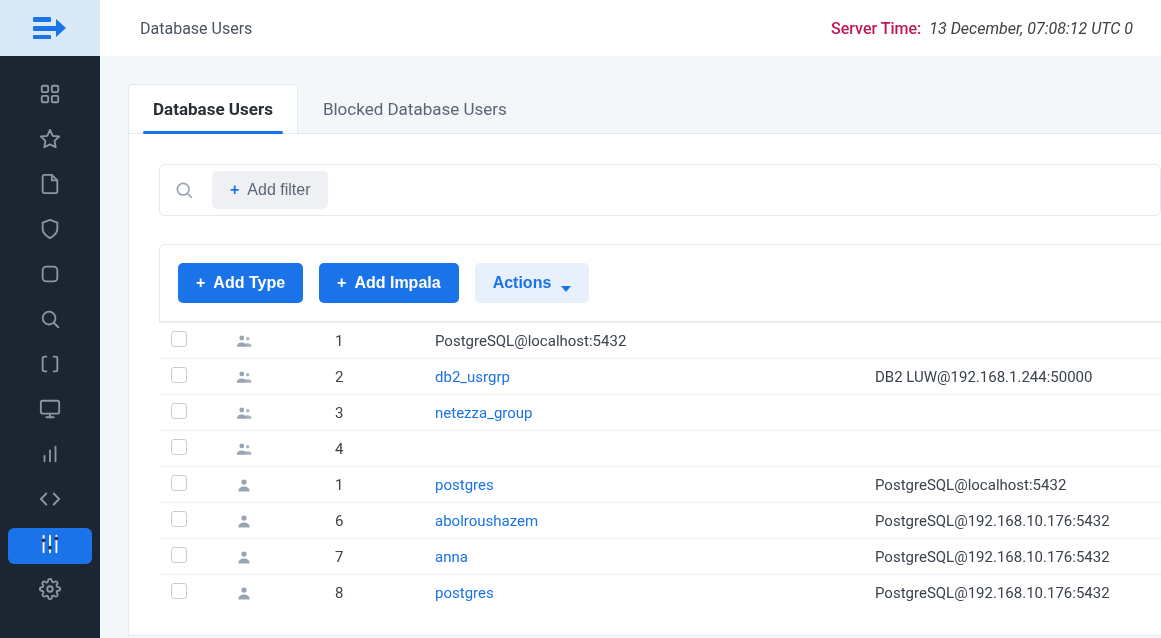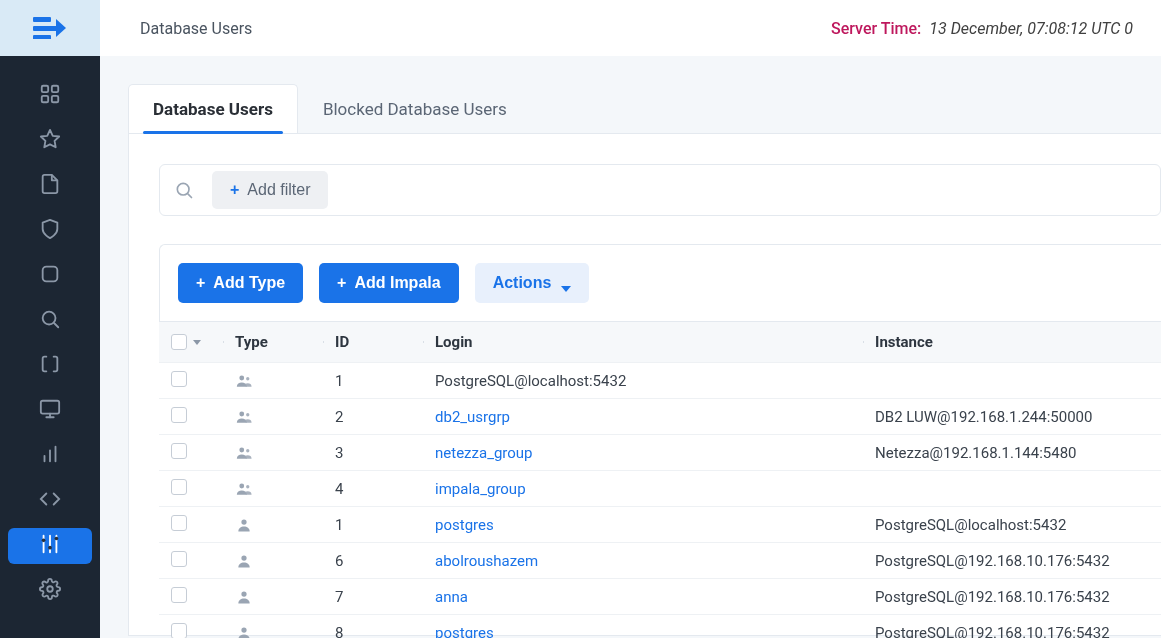--- a/index.html
+++ b/index.html
@@ -368,30 +368,20 @@
             <span>+</span>
             <span>Add Impala</span>
           </button>
           <button class="btn-secondary">
             <span>Actions</span>
             <span class="chev-down"></span>
           </button>
         </div>
 
         <div class="table">
-          <div class="thead">
-            <div class="th check">
-              <span class="checkbox"></span>
-              <span class="chev"></span>
-            </div>
-            <div class="th sep">Type</div>
-            <div class="th sep">ID</div>
-            <div class="th sep">Login</div>
-            <div class="th sep">Instance</div>
-          </div>
           <div id="tbody">
               <div class="trow">
                 <div class="td"><span class="checkbox"></span></div>
                 <div class="td type-icon">
                   <svg width="18" height="18" viewBox="0 0 24 24" fill="currentColor">
                     <circle cx="9" cy="8" r="3.2"></circle>
                     <path d="M2.5 19c0-3 3-5 6.5-5s6.5 2 6.5 5v.5h-13z"></path>
                     <circle cx="17" cy="9" r="2.2" opacity="0.85"></circle>
                     <path d="M14.5 19.5v-.5c0-1.2-.4-2.3-1.1-3.2 1-.5 2.2-.8 3.6-.8 3 0 5 1.7 5 4v.5z" opacity="0.85"></path>
                   </svg>
@@ -418,34 +408,32 @@
                 <div class="td type-icon">
                   <svg width="18" height="18" viewBox="0 0 24 24" fill="currentColor">
                     <circle cx="9" cy="8" r="3.2"></circle>
                     <path d="M2.5 19c0-3 3-5 6.5-5s6.5 2 6.5 5v.5h-13z"></path>
                     <circle cx="17" cy="9" r="2.2" opacity="0.85"></circle>
                     <path d="M14.5 19.5v-.5c0-1.2-.4-2.3-1.1-3.2 1-.5 2.2-.8 3.6-.8 3 0 5 1.7 5 4v.5z" opacity="0.85"></path>
                   </svg>
                 </div>
                 <div class="td">3</div>
                 <div class="td login">netezza_group</div>
-                <div class="td">Netezza@192.168.1.144:5480</div>
               </div>
               <div class="trow">
                 <div class="td"><span class="checkbox"></span></div>
                 <div class="td type-icon">
                   <svg width="18" height="18" viewBox="0 0 24 24" fill="currentColor">
                     <circle cx="9" cy="8" r="3.2"></circle>
                     <path d="M2.5 19c0-3 3-5 6.5-5s6.5 2 6.5 5v.5h-13z"></path>
                     <circle cx="17" cy="9" r="2.2" opacity="0.85"></circle>
                     <path d="M14.5 19.5v-.5c0-1.2-.4-2.3-1.1-3.2 1-.5 2.2-.8 3.6-.8 3 0 5 1.7 5 4v.5z" opacity="0.85"></path>
                   </svg>
                 </div>
                 <div class="td">4</div>
-                <div class="td login">impala_group</div>
               </div>
               <div class="trow">
                 <div class="td"><span class="checkbox"></span></div>
                 <div class="td type-icon">
                   <svg width="18" height="18" viewBox="0 0 24 24" fill="currentColor">
                     <circle cx="12" cy="8" r="3.5"></circle>
                     <path d="M4.5 20c0-3.5 3.4-6 7.5-6s7.5 2.5 7.5 6v.5h-15z"></path>
                   </svg>
                 </div>
                 <div class="td">1</div>

